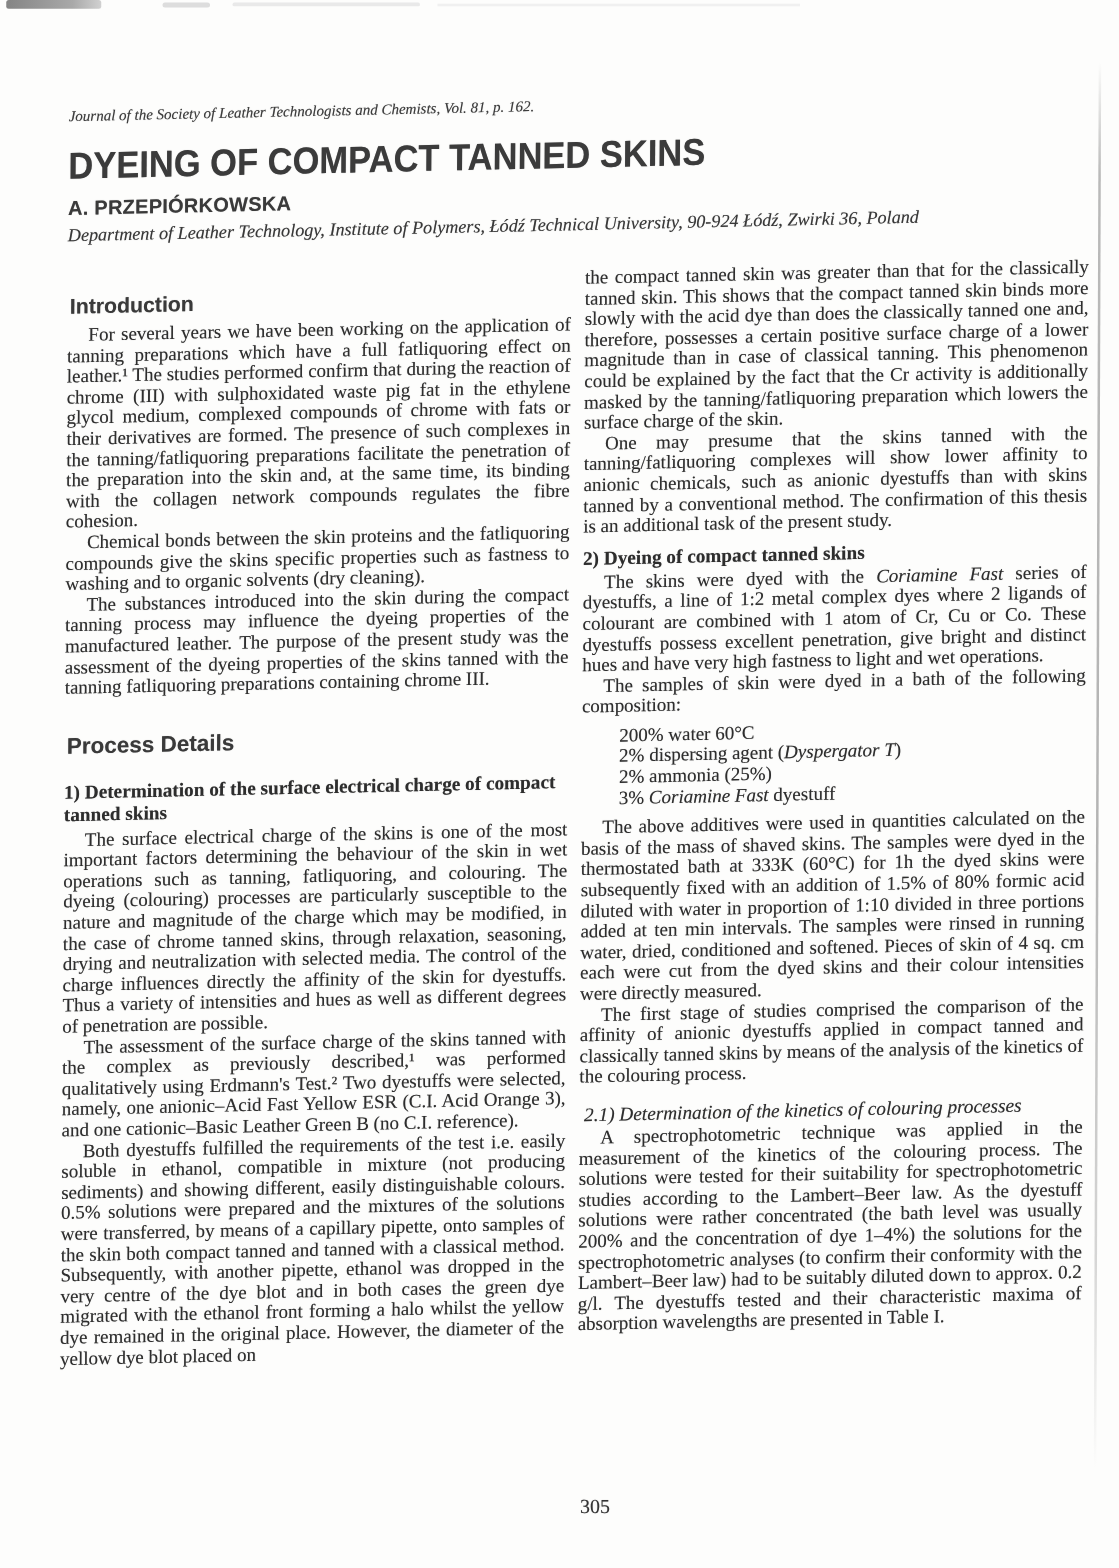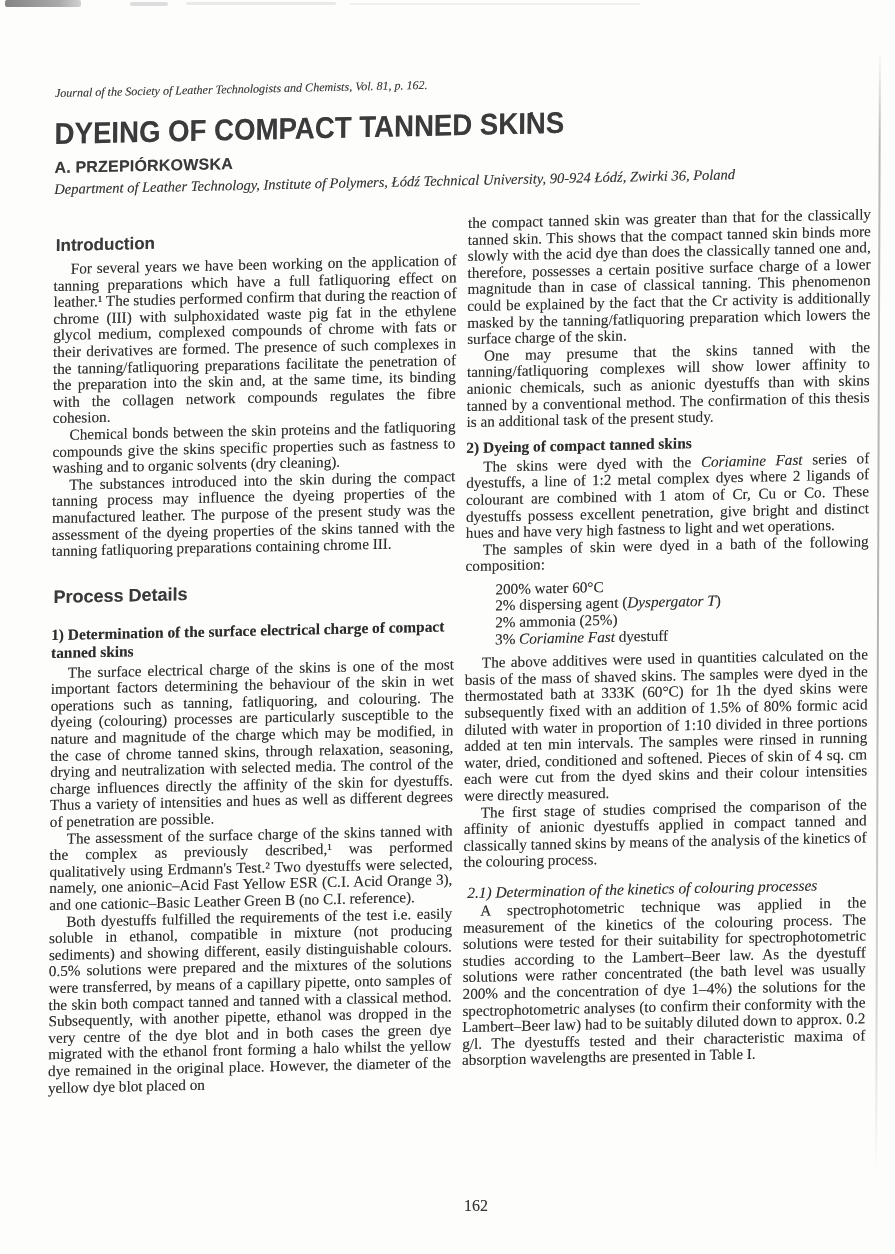--- a/index.html
+++ b/index.html
@@ -161,14 +161,14 @@
         </ul>
         <p class="para indent">The above additives were used in quantities calculated on the basis of the mass of shaved skins. The samples were dyed in the thermostated bath at 333K (60°C) for 1h the dyed skins were subsequently fixed with an addition of 1.5% of 80% formic acid diluted with water in proportion of 1:10 divided in three portions added at ten min intervals. The samples were rinsed in running water, dried, conditioned and softened. Pieces of skin of 4 sq. cm each were cut from the dyed skins and their colour intensities were directly measured.</p>
         <p class="para indent">The first stage of studies comprised the comparison of the affinity of anionic dyestuffs applied in compact tanned and classically tanned skins by means of the analysis of the kinetics of the colouring process.</p>
         <h3 class="h-italic">2.1) Determination of the kinetics of colouring processes</h3>
         <p class="para indent">A spectrophotometric technique was applied in the measurement of the kinetics of the colouring process. The solutions were tested for their suitability for spectrophotometric studies according to the Lambert–Beer law. As the dyestuff solutions were rather concentrated (the bath level was usually 200% and the concentration of dye 1–4%) the solutions for the spectrophotometric analyses (to confirm their conformity with the Lambert–Beer law) had to be suitably diluted down to approx. 0.2 g/l. The dyestuffs tested and their characteristic maxima of absorption wavelengths are presented in Table I.</p>
       </div>
 
     </div>
   </div>
 
-  <div class="page-number">162</div>
+  <div class="page-number">305</div>
 </div>
 
 </body></html>

